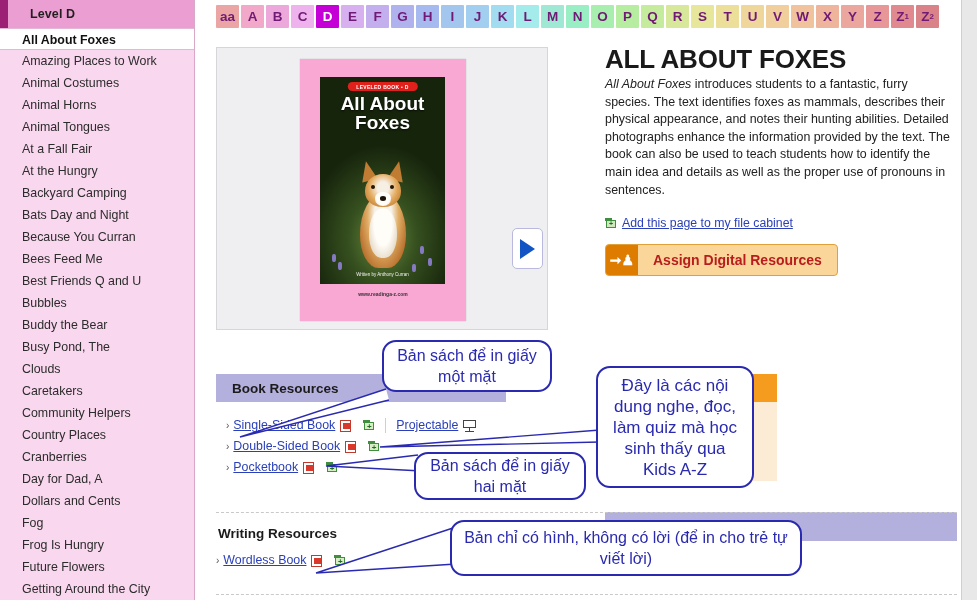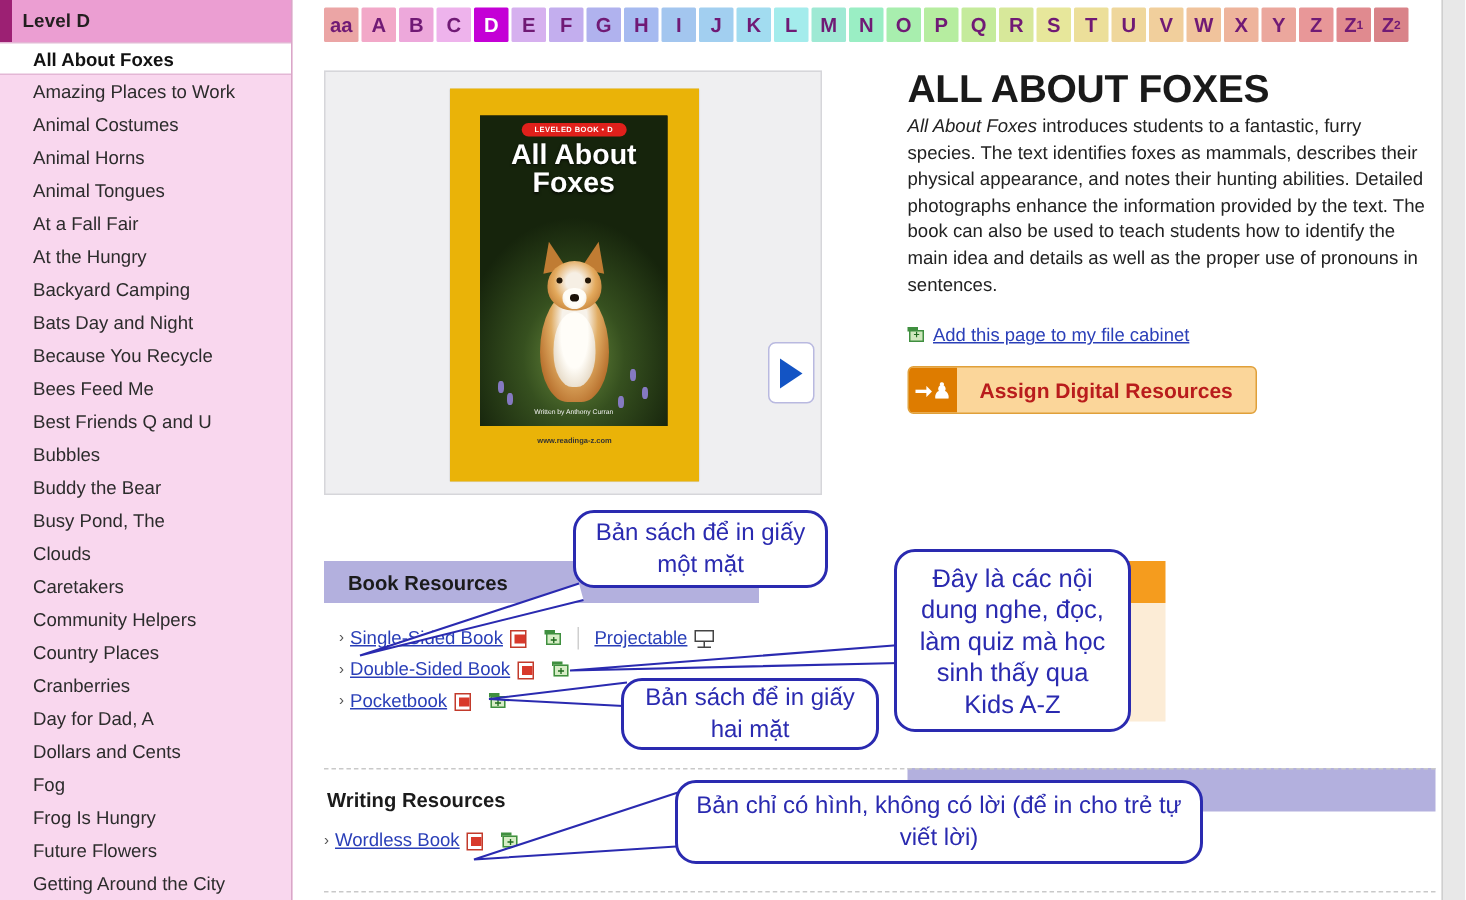--- a/index.html
+++ b/index.html
@@ -23,21 +23,21 @@
     width: 195px; height: 600px;
     background: #f9d7ee;
     border-right: 1px solid #d9a7c8;
   }
   #sidebar-header {
     position: relative;
     height: 28px;
     background: #eb9ed2;
     border-left: 8px solid #9c2073;
     display: flex; align-items: center;
-    padding-left: 7px;
+    padding-left: 22px;
   }
   #sidebar-header .hdr-txt {
     font-size: 12.5px; font-weight: bold; color: #231f20;
     letter-spacing: .1px;
   }
   #sidebar-list {
     list-style: none; margin: 0; padding: 0;
   }
   #sidebar-list li {
     height: 22px; line-height: 22px;
@@ -90,21 +90,21 @@
   
   #cover-panel {
     position: absolute; left: 20px; top: 47px;
     width: 332px; height: 283px;
     background: #efeff1;
     border: 1px solid #d6d6da;
   }
   #cover-sheet {
     position: absolute; left: 83px; top: 11px;
     width: 166px; height: 262px;
-    background: #eab308;
+    background: #f9a8d4;
     box-shadow: 0 0 1px rgba(0,0,0,.25);
   }
   #cover-art {
     position: absolute; left: 20px; top: 18px;
     width: 125px; height: 207px;
     background: #0b0f08;
     overflow: hidden;
   }
   .cover-bg {
     position: absolute; inset: 0;
@@ -379,21 +379,21 @@
     <ul id="sidebar-list">
         <li class="selected">All About Foxes</li>
         <li>Amazing Places to Work</li>
         <li>Animal Costumes</li>
         <li>Animal Horns</li>
         <li>Animal Tongues</li>
         <li>At a Fall Fair</li>
         <li>At the Hungry</li>
         <li>Backyard Camping</li>
         <li>Bats Day and Night</li>
-        <li>Because You Recycle</li>
+        <li>Because You Curran</li>
         <li>Bees Feed Me</li>
         <li>Best Friends Q and U</li>
         <li>Bubbles</li>
         <li>Buddy the Bear</li>
         <li>Busy Pond, The</li>
         <li>Clouds</li>
         <li>Caretakers</li>
         <li>Community Helpers</li>
         <li>Country Places</li>
         <li>Cranberries</li>

